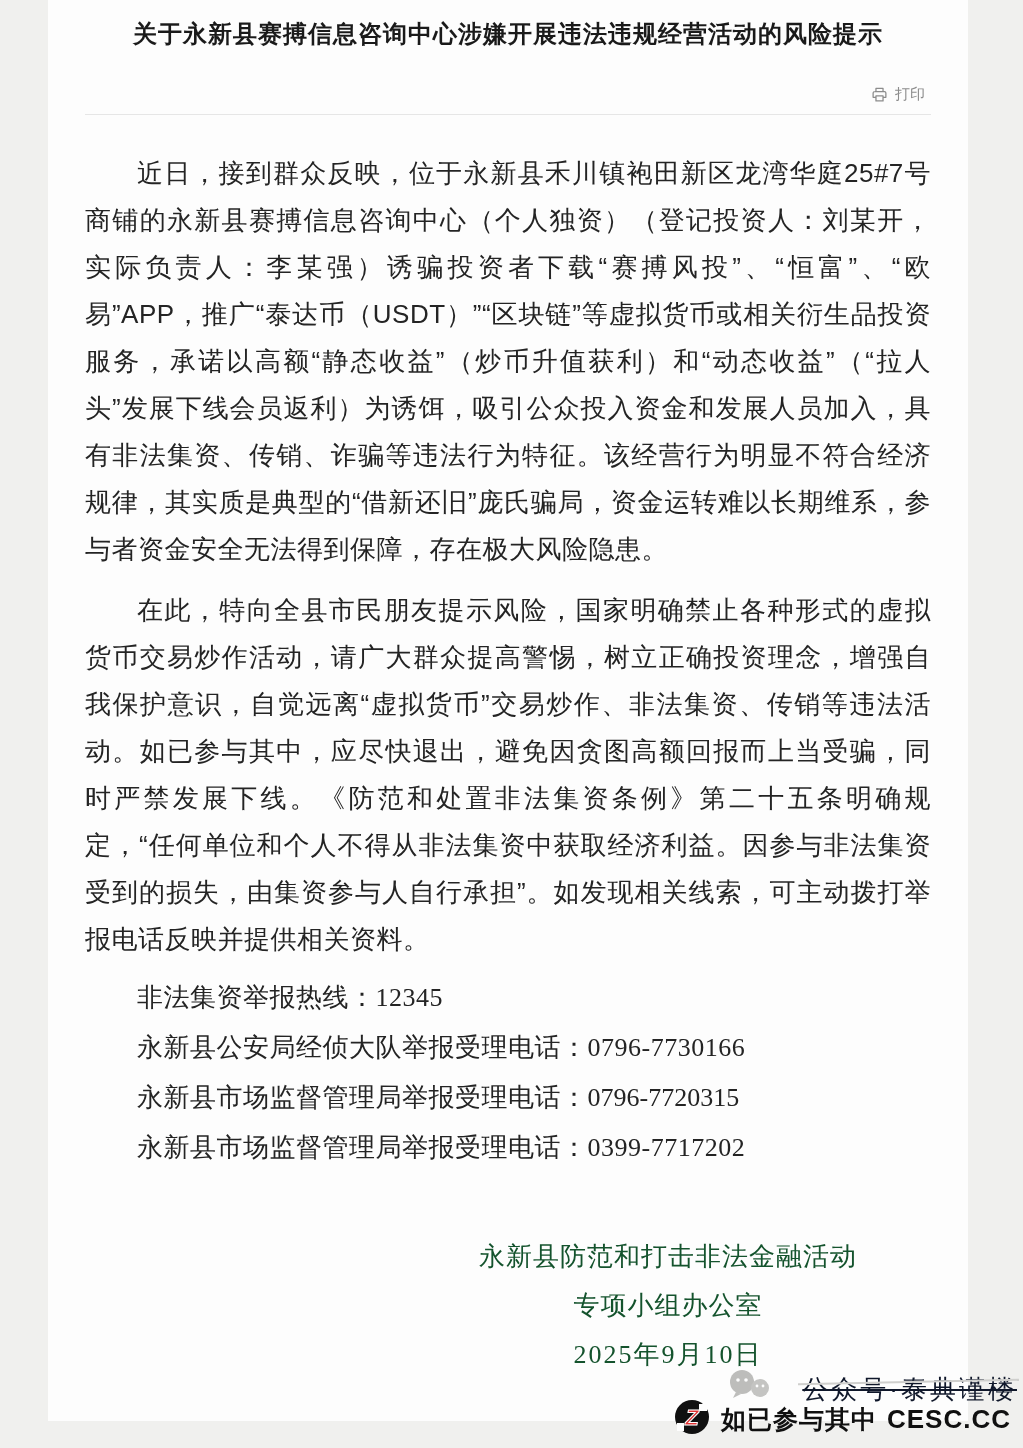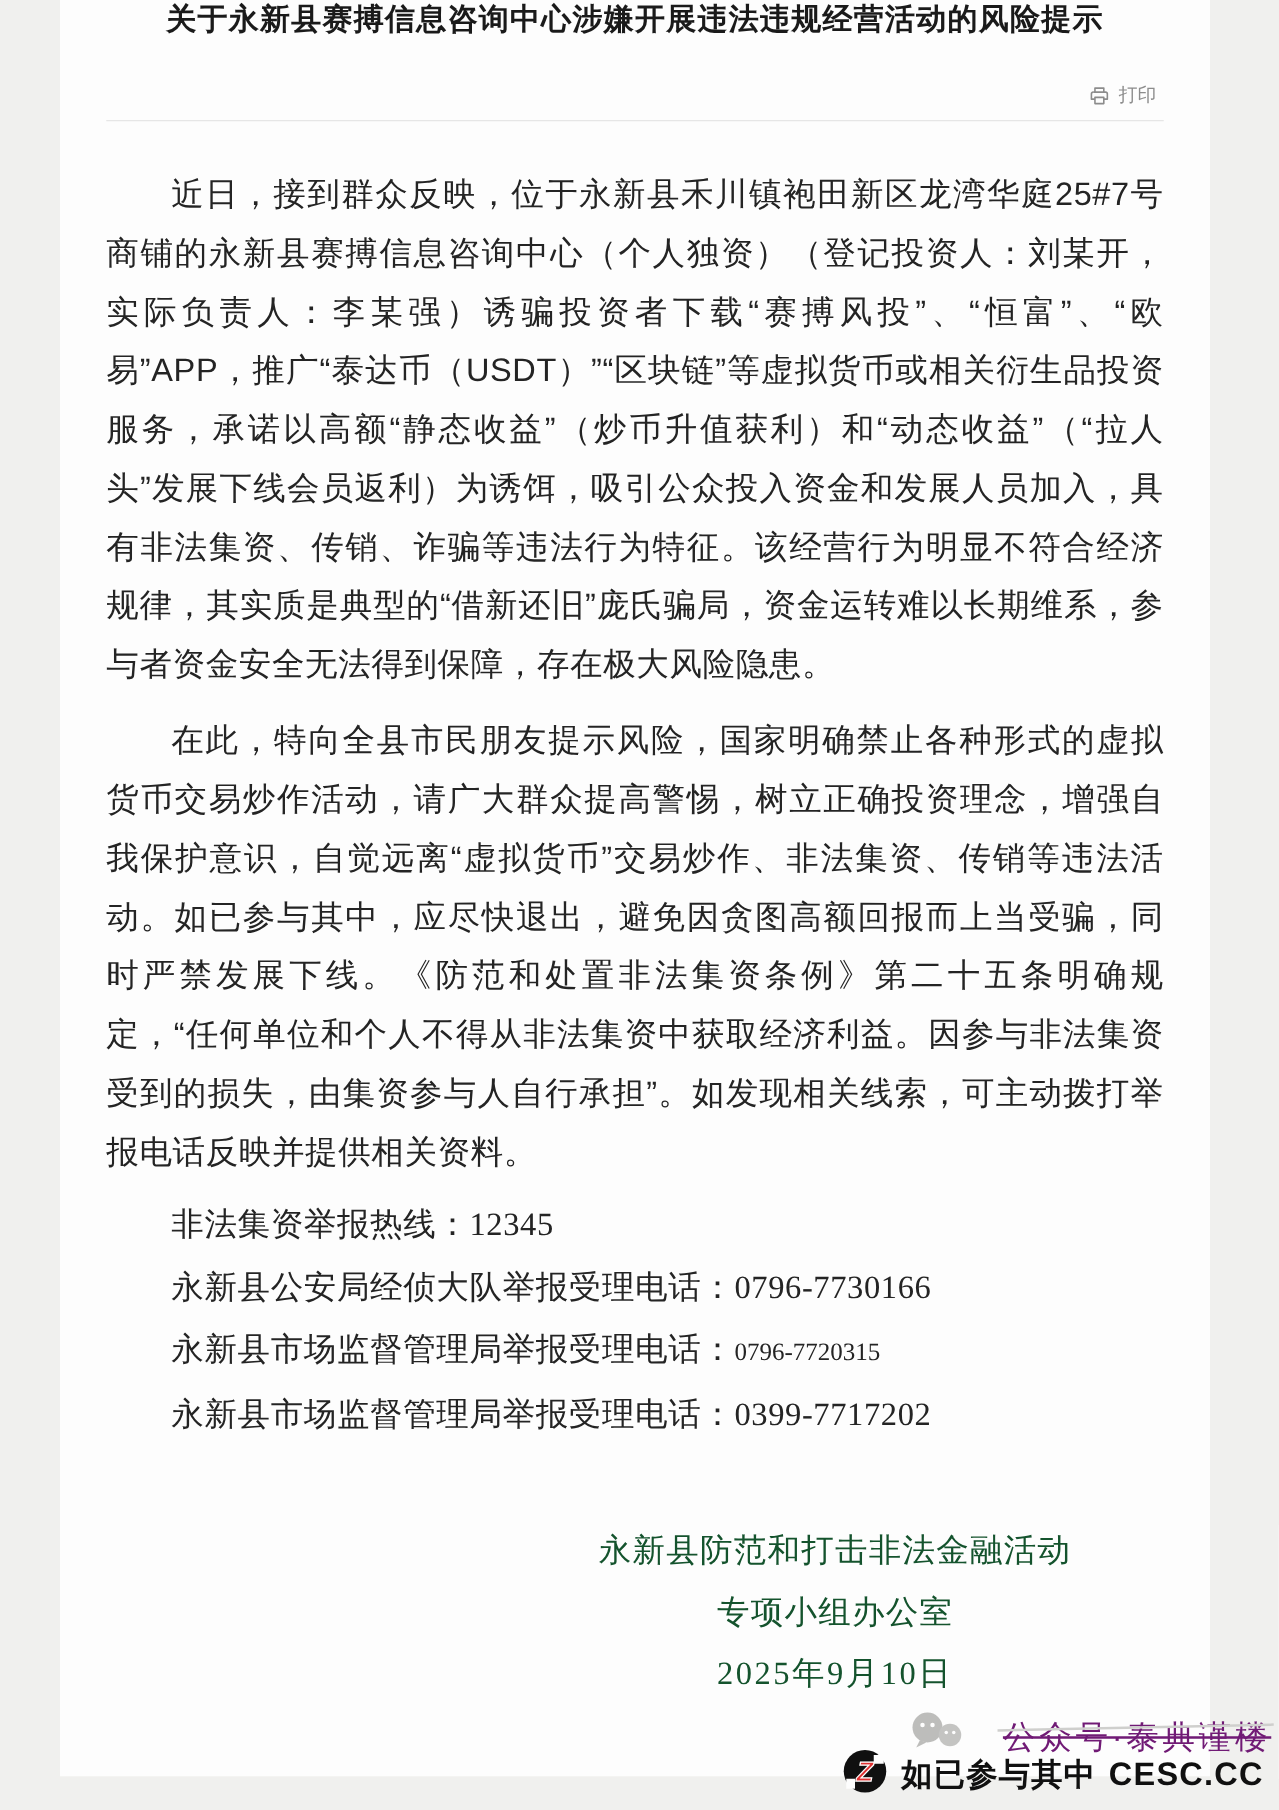--- a/index.html
+++ b/index.html
@@ -10,21 +10,21 @@
     font-family: "Liberation Sans", "DejaVu Sans", sans-serif;
   }
   .card {
     position: absolute; left: 48px; top: 0;
     width: 920px; height: 1421px;
     background: #fdfdfd;
     box-sizing: border-box;
     padding: 0 37px;
   }
   .doc-title {
-    margin: 0; 
+    margin: 18px; 
     text-align: center;
     font-size: 24px; font-weight: 700;
     color: #1a1a1a; letter-spacing: 1px;
     line-height: 1.3;
   }
   .print-row {
     display: flex; justify-content: flex-end; align-items: center;
     gap: 7px; margin-top: 36px; padding-right: 6px;
     color: #8c8c8c; font-size: 15px;
     cursor: pointer;
@@ -43,33 +43,33 @@
   }
   .content p { margin: 0 0 14px 0; text-indent: 2em; }
   .hotlines { margin-top: 4px; }
   .hotline {
     text-indent: 2em;
     line-height: 40px;
     margin-bottom: 9px;
     white-space: nowrap;
   }
   .hotline .num { font-family: "Liberation Serif", "DejaVu Serif", serif; }
-  .hotline:nth-of-type(3) .num { font-size: 20px; letter-spacing: 0; }
+  .hotline:nth-of-type(3) .num { font-size: 26px; letter-spacing: 0; }
   .signature {
     margin: 64px 74px 0 auto;
     width: fit-content;
     text-align: center;
     font-size: 26px; line-height: 49px;
     color: #14532d; letter-spacing: 1px;
   }
   .signature .date { font-family: "Liberation Serif", "DejaVu Serif", serif; letter-spacing: 2px; }
   .watermark {
     position: absolute; right: 6px; top: 1368px;
     display: flex; align-items: center; gap: 18px;
-    color: #701a75; font-size: 26px; letter-spacing: 3px;
+    color: #0f172a; font-size: 26px; letter-spacing: 3px;
     white-space: nowrap; pointer-events: none;
   }
   .watermark-text {
     position: relative;
     text-decoration: line-through;
     text-decoration-thickness: 2px;
   }
   .watermark-text::before {
     content: ""; position: absolute; left: -4px; right: -2px; top: 26%;
     height: 2px; background: #cfcfcd; transform: rotate(-1.2deg);

